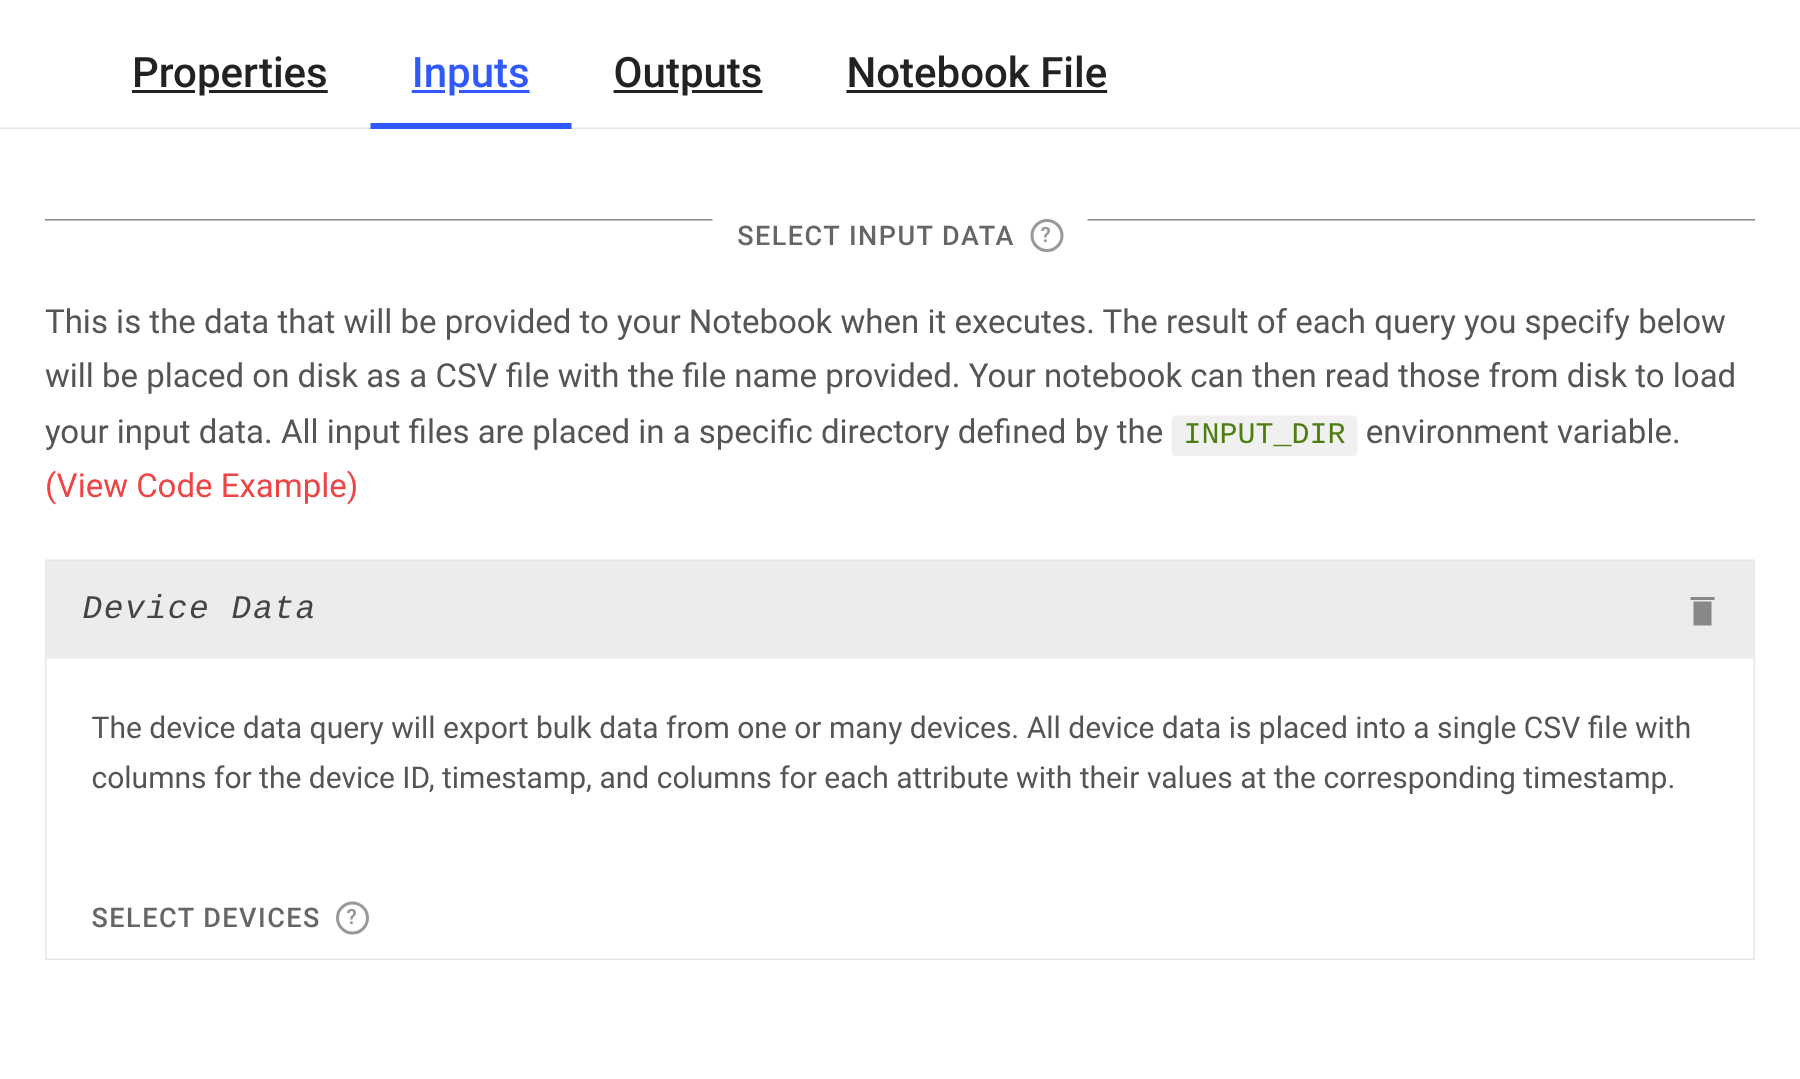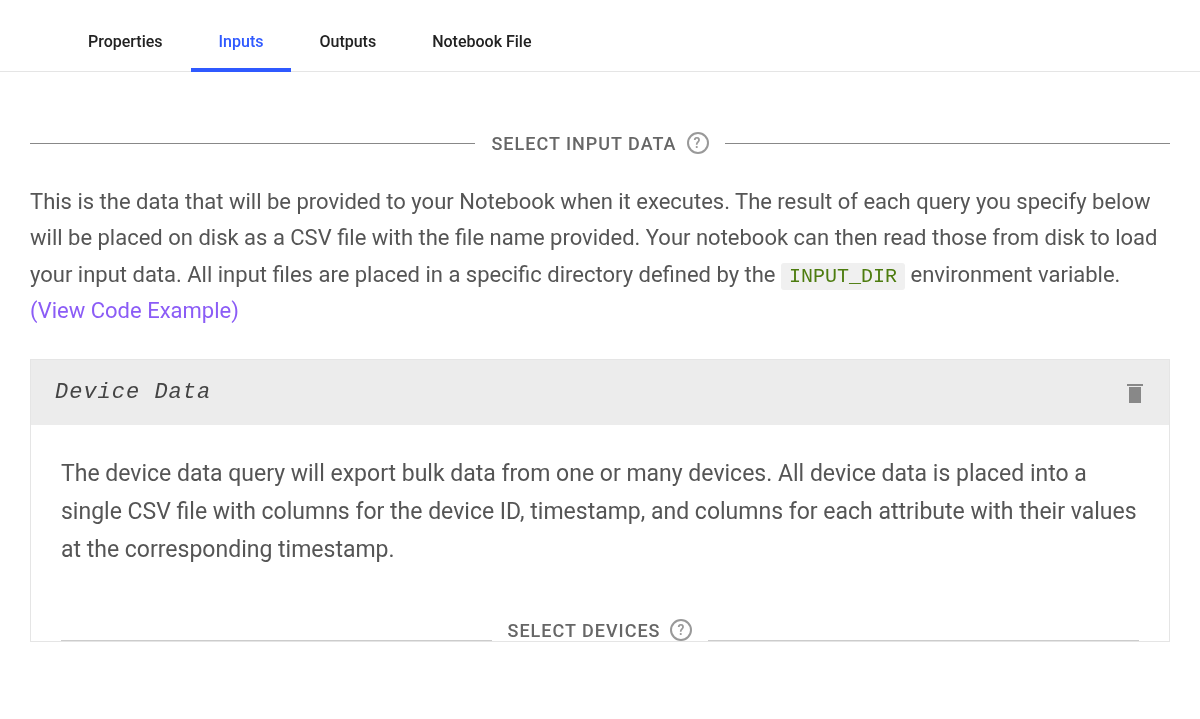--- a/index.html
+++ b/index.html
@@ -15,44 +15,44 @@
       padding: 20px 0 0 0;
     }
     .tabs {
       display: flex;
       gap: 0;
       padding: 0 60px;
       border-bottom: 1px solid #e5e5e5;
     }
     .tab {
       padding: 12px 28px 20px 28px;
-      font-size: 16px;
+      font-size: 28px;
       font-weight: 500;
       color: #222;
       cursor: pointer;
       position: relative;
+      text-decoration: underline;
     }
     .tab.active {
       color: #2f59ff;
     }
     .tab.active::after {
       content: "";
       position: absolute;
       left: 0;
       right: 0;
       bottom: -1px;
       height: 4px;
       background: #2f59ff;
     }
     .content {
       padding: 60px 30px 0 30px;
     }
     .section-divider {
       display: flex;
-      align-items: center;
       gap: 16px;
       margin-bottom: 30px;
     }
     .section-divider .line {
       flex: 1;
       height: 1px;
       background: #888;
     }
     .section-divider .label {
       font-size: 18px;
@@ -84,21 +84,21 @@
     }
     .code-snippet {
       font-family: "SFMono-Regular", Consolas, "Liberation Mono", Menlo, monospace;
       background: #f0f0f0;
       padding: 2px 8px;
       border-radius: 3px;
       font-size: 20px;
       color: #4d7c0f;
     }
     .link {
-      color: #8b5cf6;
+      color: #ef4444;
       cursor: pointer;
       text-decoration: none;
     }
     .card {
       border: 1px solid #e5e5e5;
     }
     .card-header {
       background: #ececec;
       padding: 20px 24px;
       display: flex;
@@ -115,29 +115,30 @@
     .trash-icon {
       color: #888;
       cursor: pointer;
       display: flex;
       align-items: center;
     }
     .card-body {
       padding: 30px 30px 0 30px;
     }
     .card-description {
-      font-size: 23px;
+      font-size: 20px;
       line-height: 1.65;
       color: #555;
       margin-bottom: 50px;
     }
     .inner-divider {
       display: flex;
-      align-items: flex-end;
+      align-items: flex-start;
       gap: 16px;
+      flex-direction: column;
     }
     .inner-divider .line {
       flex: 1;
       height: 1px;
       background: #ccc;
     }
     .inner-divider .label {
       font-size: 18px;
       font-weight: 500;
       letter-spacing: 1px;

